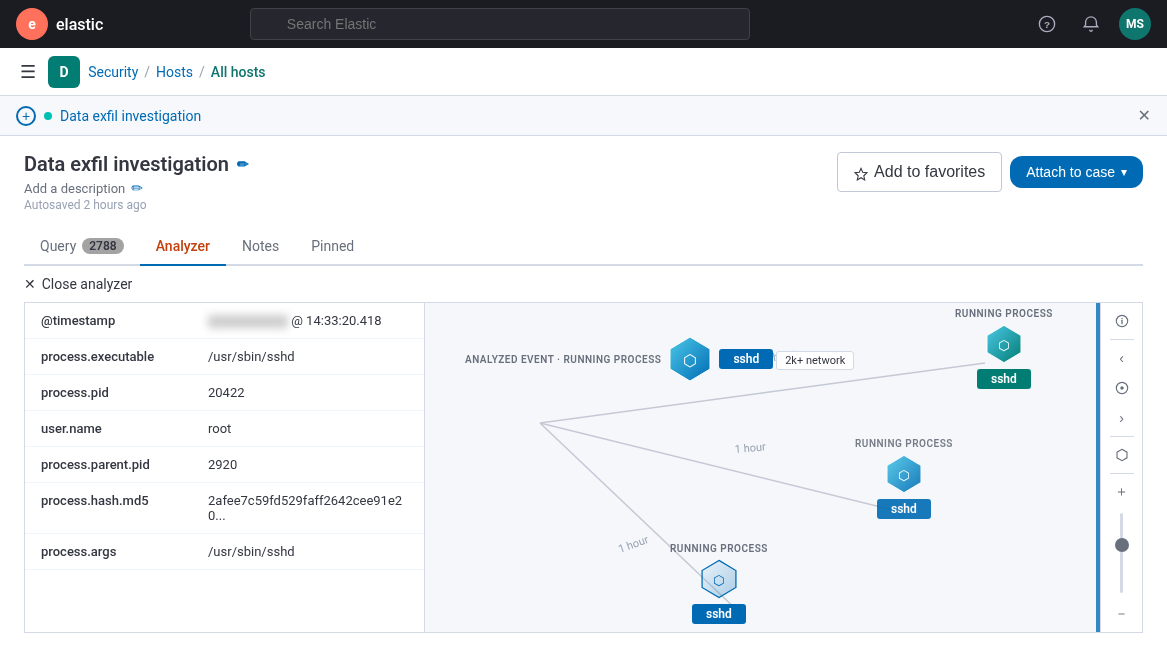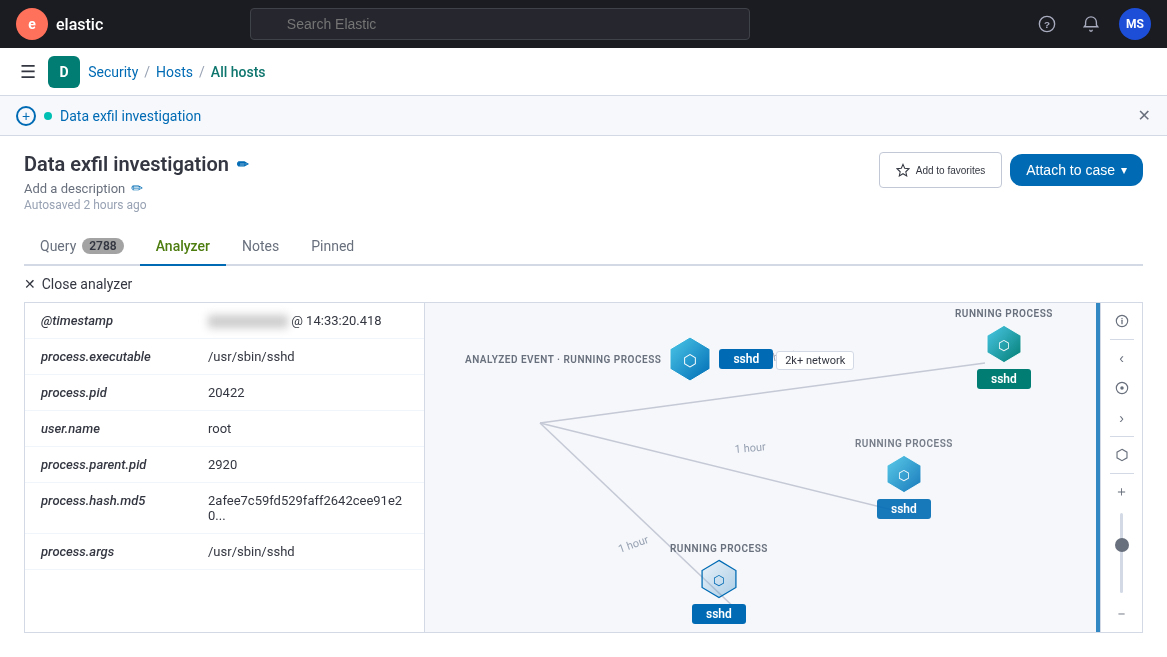--- a/index.html
+++ b/index.html
@@ -67,21 +67,21 @@
       align-items: center;
       justify-content: center;
       cursor: pointer;
       color: #a9abbe;
       font-size: 16px;
     }
     .nav-avatar {
       width: 32px;
       height: 32px;
       border-radius: 50%;
-      background: #1d4ed8;
+      background: #0f766e;
       display: flex;
       align-items: center;
       justify-content: center;
       color: white;
       font-weight: bold;
       font-size: 12px;
     }
 
     
     .breadcrumb-bar {
@@ -214,28 +214,28 @@
       color: #98a2b3;
       font-size: 12px;
     }
     .investigation-actions {
       display: flex;
       align-items: center;
       gap: 8px;
     }
     .btn-favorites {
       display: flex;
-      align-items: center;
+      align-items: flex-end;
       gap: 6px;
       padding: 10px 16px;
       border: 1px solid #c2c8d5;
       border-radius: 4px;
       background: #fff;
       cursor: pointer;
-      font-size: 10px;
+      font-size: 16px;
       color: #343741;
     }
     .btn-attach {
       display: flex;
       align-items: center;
       gap: 6px;
       padding: 8px 16px;
       border: none;
       border-radius: 12px;
       background: #006BB4;
@@ -259,21 +259,21 @@
       cursor: pointer;
       font-size: 14px;
       color: #69707d;
       border-bottom: 2px solid transparent;
       margin-bottom: -2px;
       display: flex;
       align-items: center;
       gap: 6px;
     }
     .tab-item.active {
-      color: #4d7c0f;
+      color: #c2410c;
       border-bottom-color: #006BB4;
       font-weight: 500;
       text-align: right;
     }
     .tab-badge {
       background: #a3a3a3;
       color: #343741;
       padding: 1px 7px;
       border-radius: 12px;
       font-size: 12px;
@@ -322,21 +322,20 @@
       padding: 10px 16px;
       border-bottom: 1px solid #f0f4fb;
       gap: 12px;
     }
     .field-name {
       color: #343741;
       font-size: 13px;
       font-weight: 500;
       width: 155px;
       min-width: 155px;
-      font-style: italic;
     }
     .field-value {
       color: #343741;
       font-size: 13px;
       word-break: break-all;
     }
 
     
     .graph-area {
       width: 100%;

